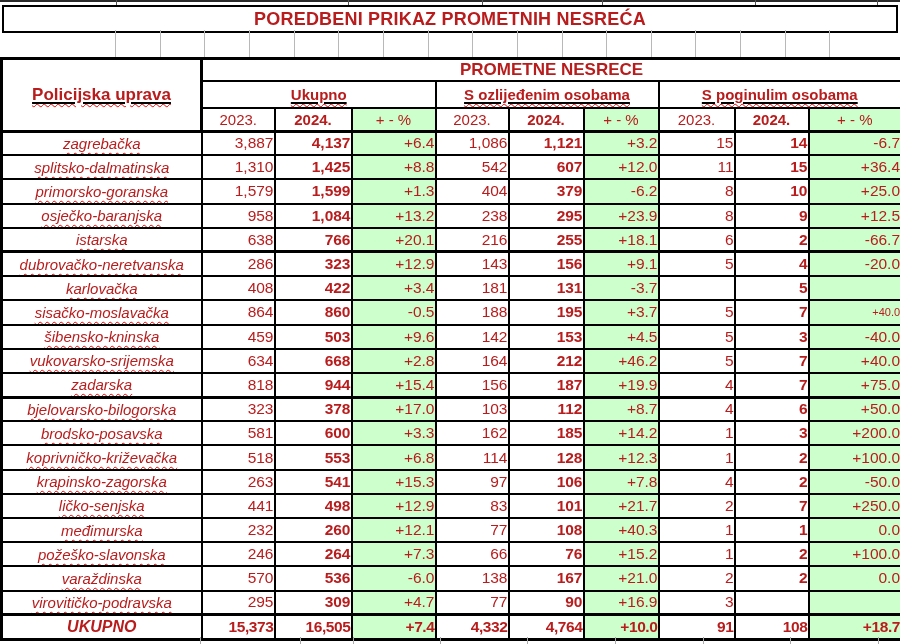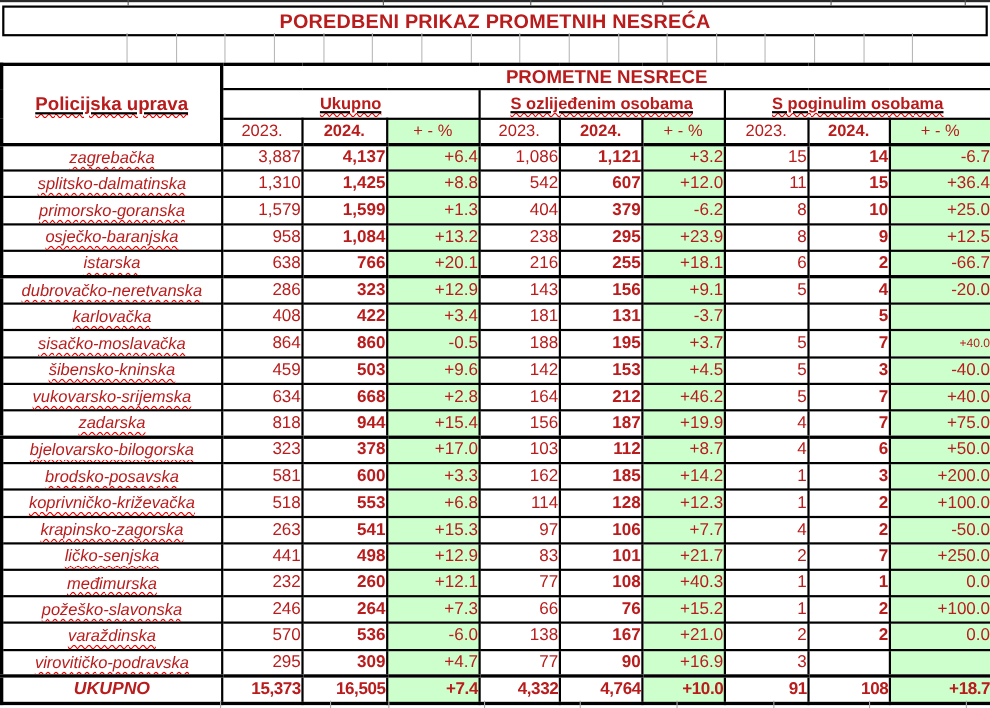--- a/index.html
+++ b/index.html
@@ -316,21 +316,21 @@
           <td class="c-bold">2</td>
           <td class="c-pct pct-bg">+100.0</td>
         </tr>
         <tr>
           <td class="rowlabel"><span class="squiggle">krapinsko-zagorska</span></td>
           <td class="c-plain">263</td>
           <td class="c-bold">541</td>
           <td class="c-pct pct-bg grp-end">+15.3</td>
           <td class="c-plain">97</td>
           <td class="c-bold">106</td>
-          <td class="c-pct pct-bg grp-end">+7.7</td>
+          <td class="c-pct pct-bg grp-end">+7.8</td>
           <td class="c-plain">4</td>
           <td class="c-bold">2</td>
           <td class="c-pct pct-bg">-50.0</td>
         </tr>
         <tr>
           <td class="rowlabel"><span class="squiggle">ličko-senjska</span></td>
           <td class="c-plain">441</td>
           <td class="c-bold">498</td>
           <td class="c-pct pct-bg grp-end">+12.9</td>
           <td class="c-plain">83</td>

